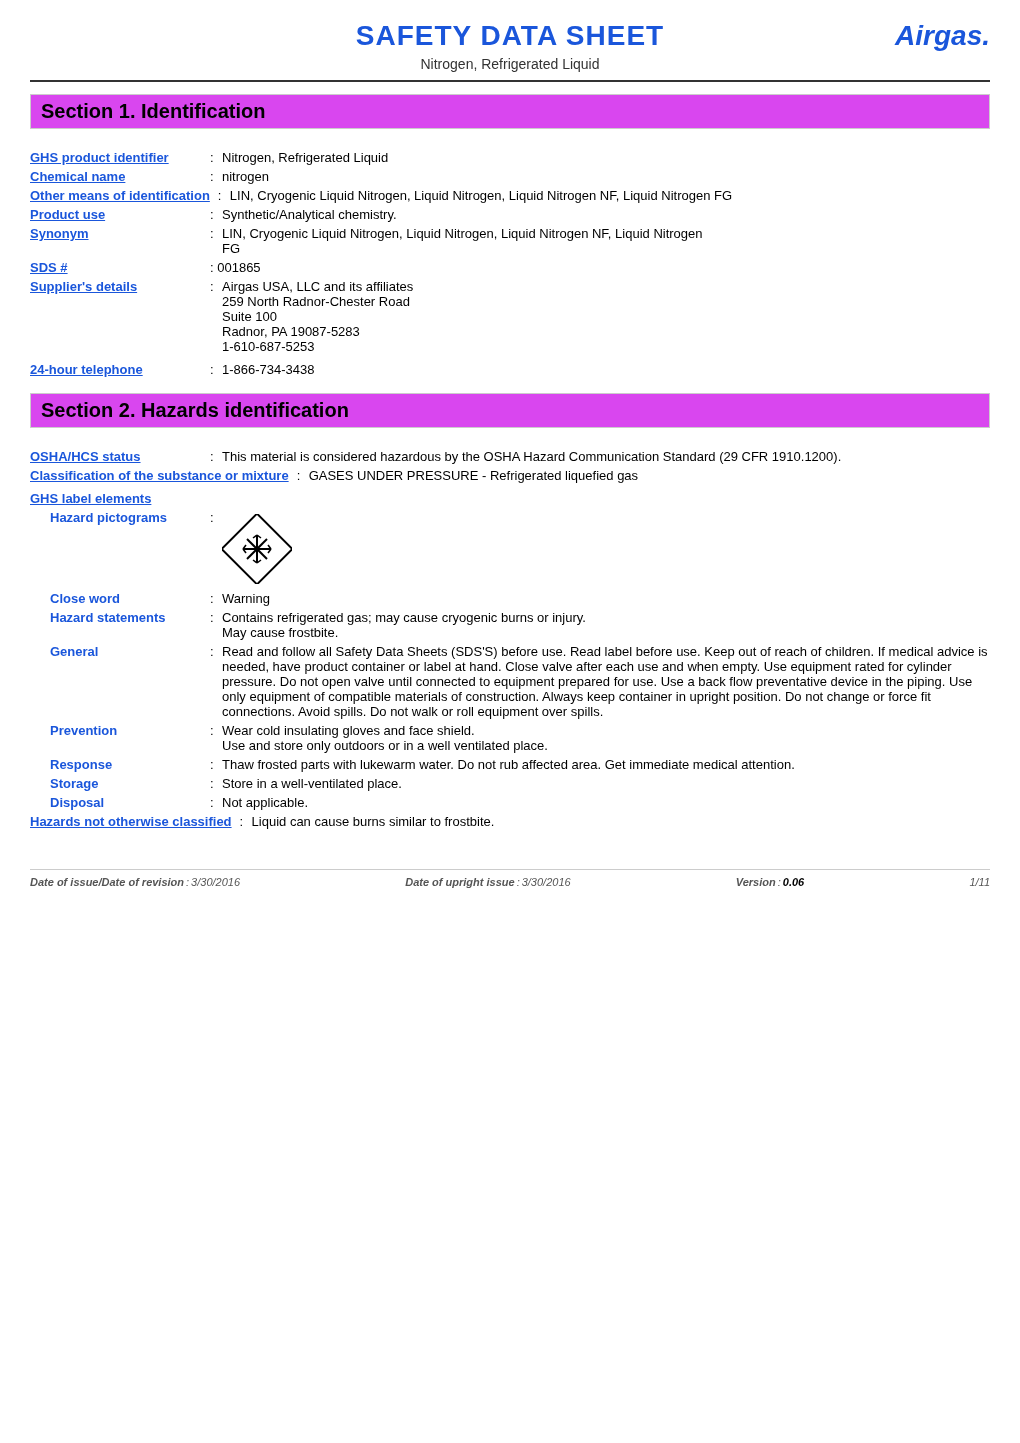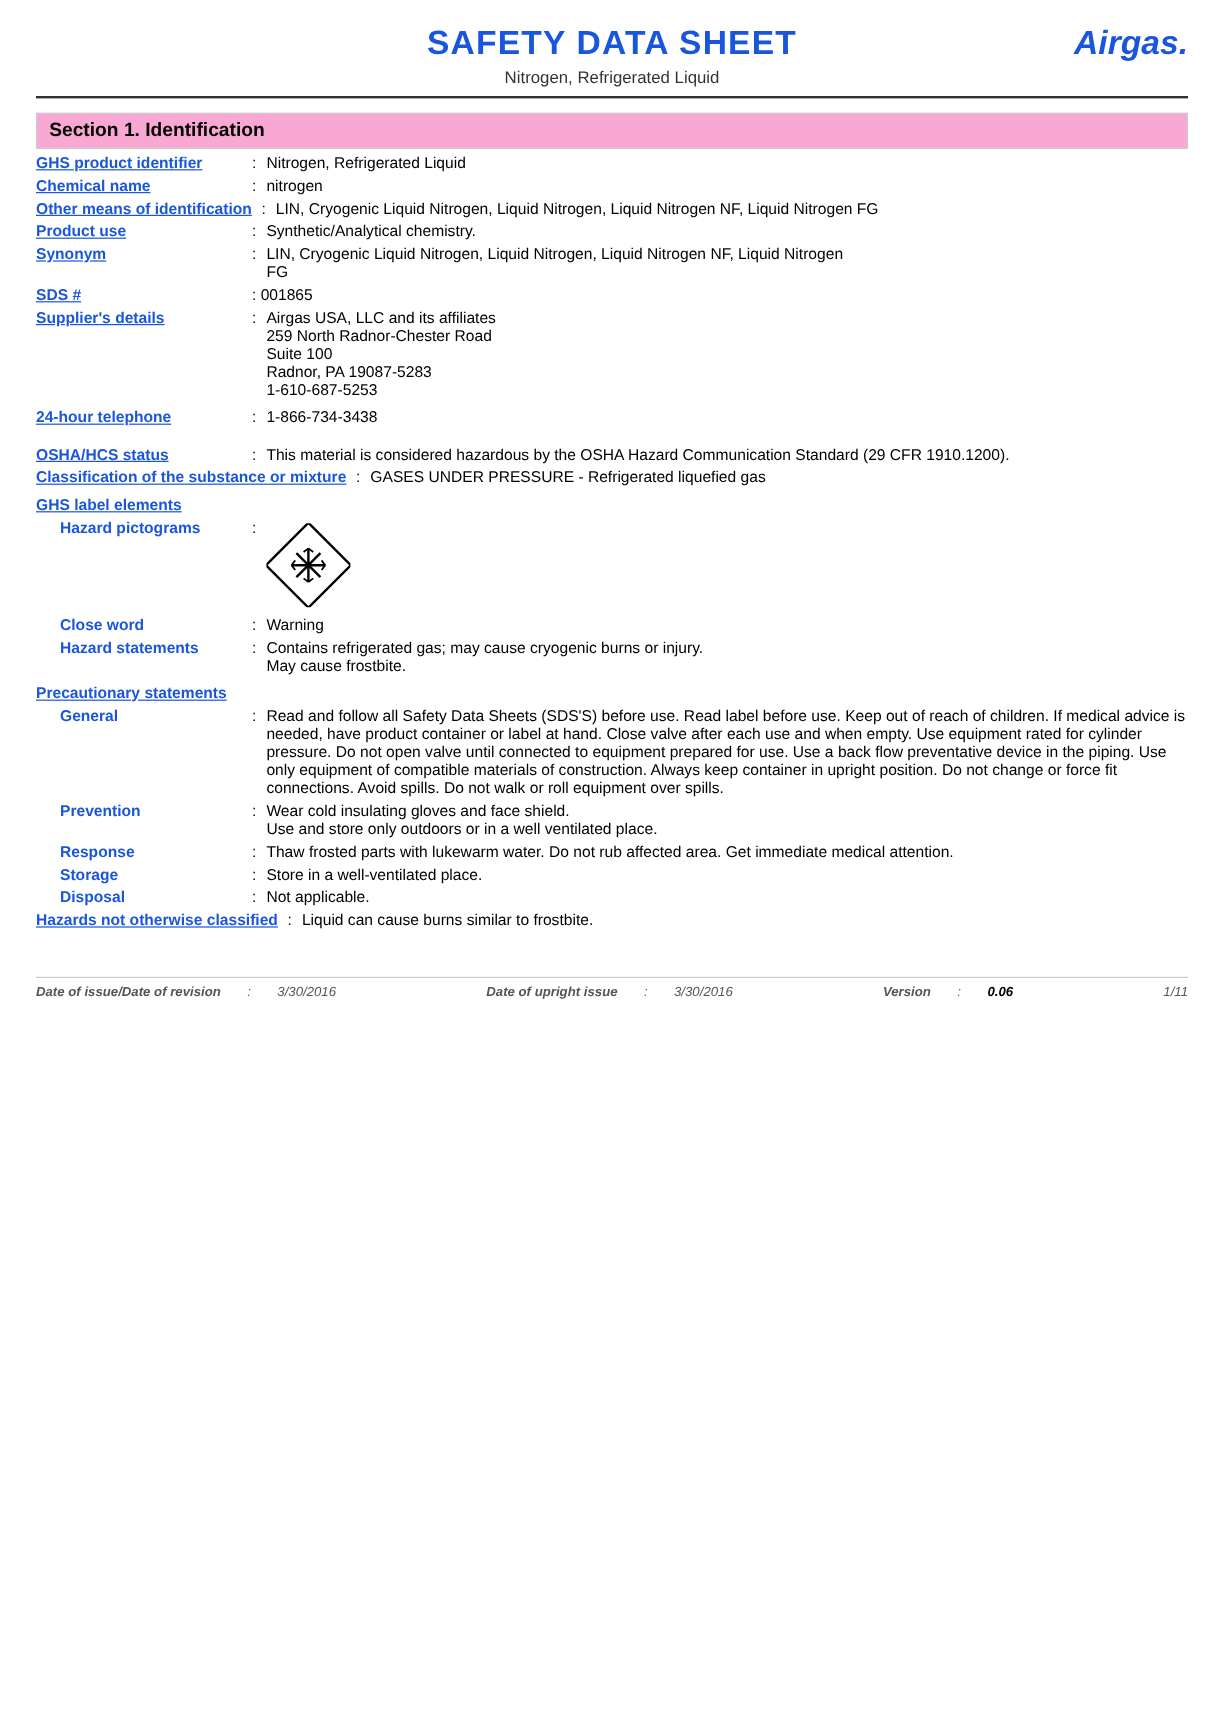--- a/index.html
+++ b/index.html
@@ -40,25 +40,25 @@
     .airgas-logo span {
       display: inline-block;
       text-align: right;
     }
     hr.main-divider {
       border: none;
       border-top: 2px solid #333;
       margin: 8px 0 12px 0;
     }
     .section-header {
-      background: #f9a8d4;
-      font-size: 16px;
+      background: #d946ef;
+      font-size: 20px;
       font-weight: bold;
       padding: 5px 10px;
-      margin-bottom: 4px;
+      margin-bottom: 21px;
       border: 1px solid #ccc;
     }
     .section {
       margin-bottom: 16px;
     }
     .field-row {
       display: flex;
       margin-bottom: 4px;
       align-items: flex-start;
     }
@@ -104,21 +104,21 @@
       border-top: 1px solid #ccc;
       padding-top: 6px;
       font-size: 11px;
       color: #555;
       font-style: italic;
       display: flex;
       justify-content: space-between;
     }
     .footer-item {
       display: flex;
-      gap: 22px;
+      gap: 2px;
     }
     .footer-label {
       font-weight: bold;
     }
     .footer-version {
       font-weight: bold;
       color: #000;
     }
   </style>
 </head>
@@ -185,20 +185,21 @@
   </div>
 
   <div class="field-row" style="margin-top:8px;">
     <div class="field-label">24-hour telephone</div>
     <div class="field-colon">:</div>
     <div class="field-value">1-866-734-3438</div>
   </div>
 </div>
 
 <div class="section">
+  <div class="section-header">Section 2. Hazards identification</div>
 
   <div class="field-row">
     <div class="field-label">OSHA/HCS status</div>
     <div class="field-colon">:</div>
     <div class="field-value">This material is considered hazardous by the OSHA Hazard Communication Standard (29 CFR 1910.1200).</div>
   </div>
 
   <div class="field-row">
     <div class="field-label">Classification of the substance or mixture</div>
     <div class="field-colon">:</div>
@@ -243,23 +244,20 @@
 
   <div class="sub-field-row">
     <div class="sub-field-label">Hazard statements</div>
     <div class="field-colon">:</div>
     <div class="field-value">
       Contains refrigerated gas; may cause cryogenic burns or injury.<br>
       May cause frostbite.
     </div>
   </div>
 
-  <div style="margin: 8px 0 4px 0;">
-    <span style="font-weight:bold; text-decoration:underline; color:#1a56db;">Precautionary statements</span>
-  </div>
 
   <div class="sub-field-row">
     <div class="sub-field-label">General</div>
     <div class="field-colon">:</div>
     <div class="field-value">Read and follow all Safety Data Sheets (SDS'S) before use.  Read label before use. Keep out of reach of children.  If medical advice is needed, have product container or label at hand.  Close valve after each use and when empty.  Use equipment rated for cylinder pressure.  Do not open valve until connected to equipment prepared for use. Use a back flow preventative device in the piping.  Use only equipment of compatible materials of construction.  Always keep container in upright position.  Do not change or force fit connections.  Avoid spills. Do not walk or roll equipment over spills.</div>
   </div>
 
   <div class="sub-field-row">
     <div class="sub-field-label">Prevention</div>
     <div class="field-colon">:</div>

